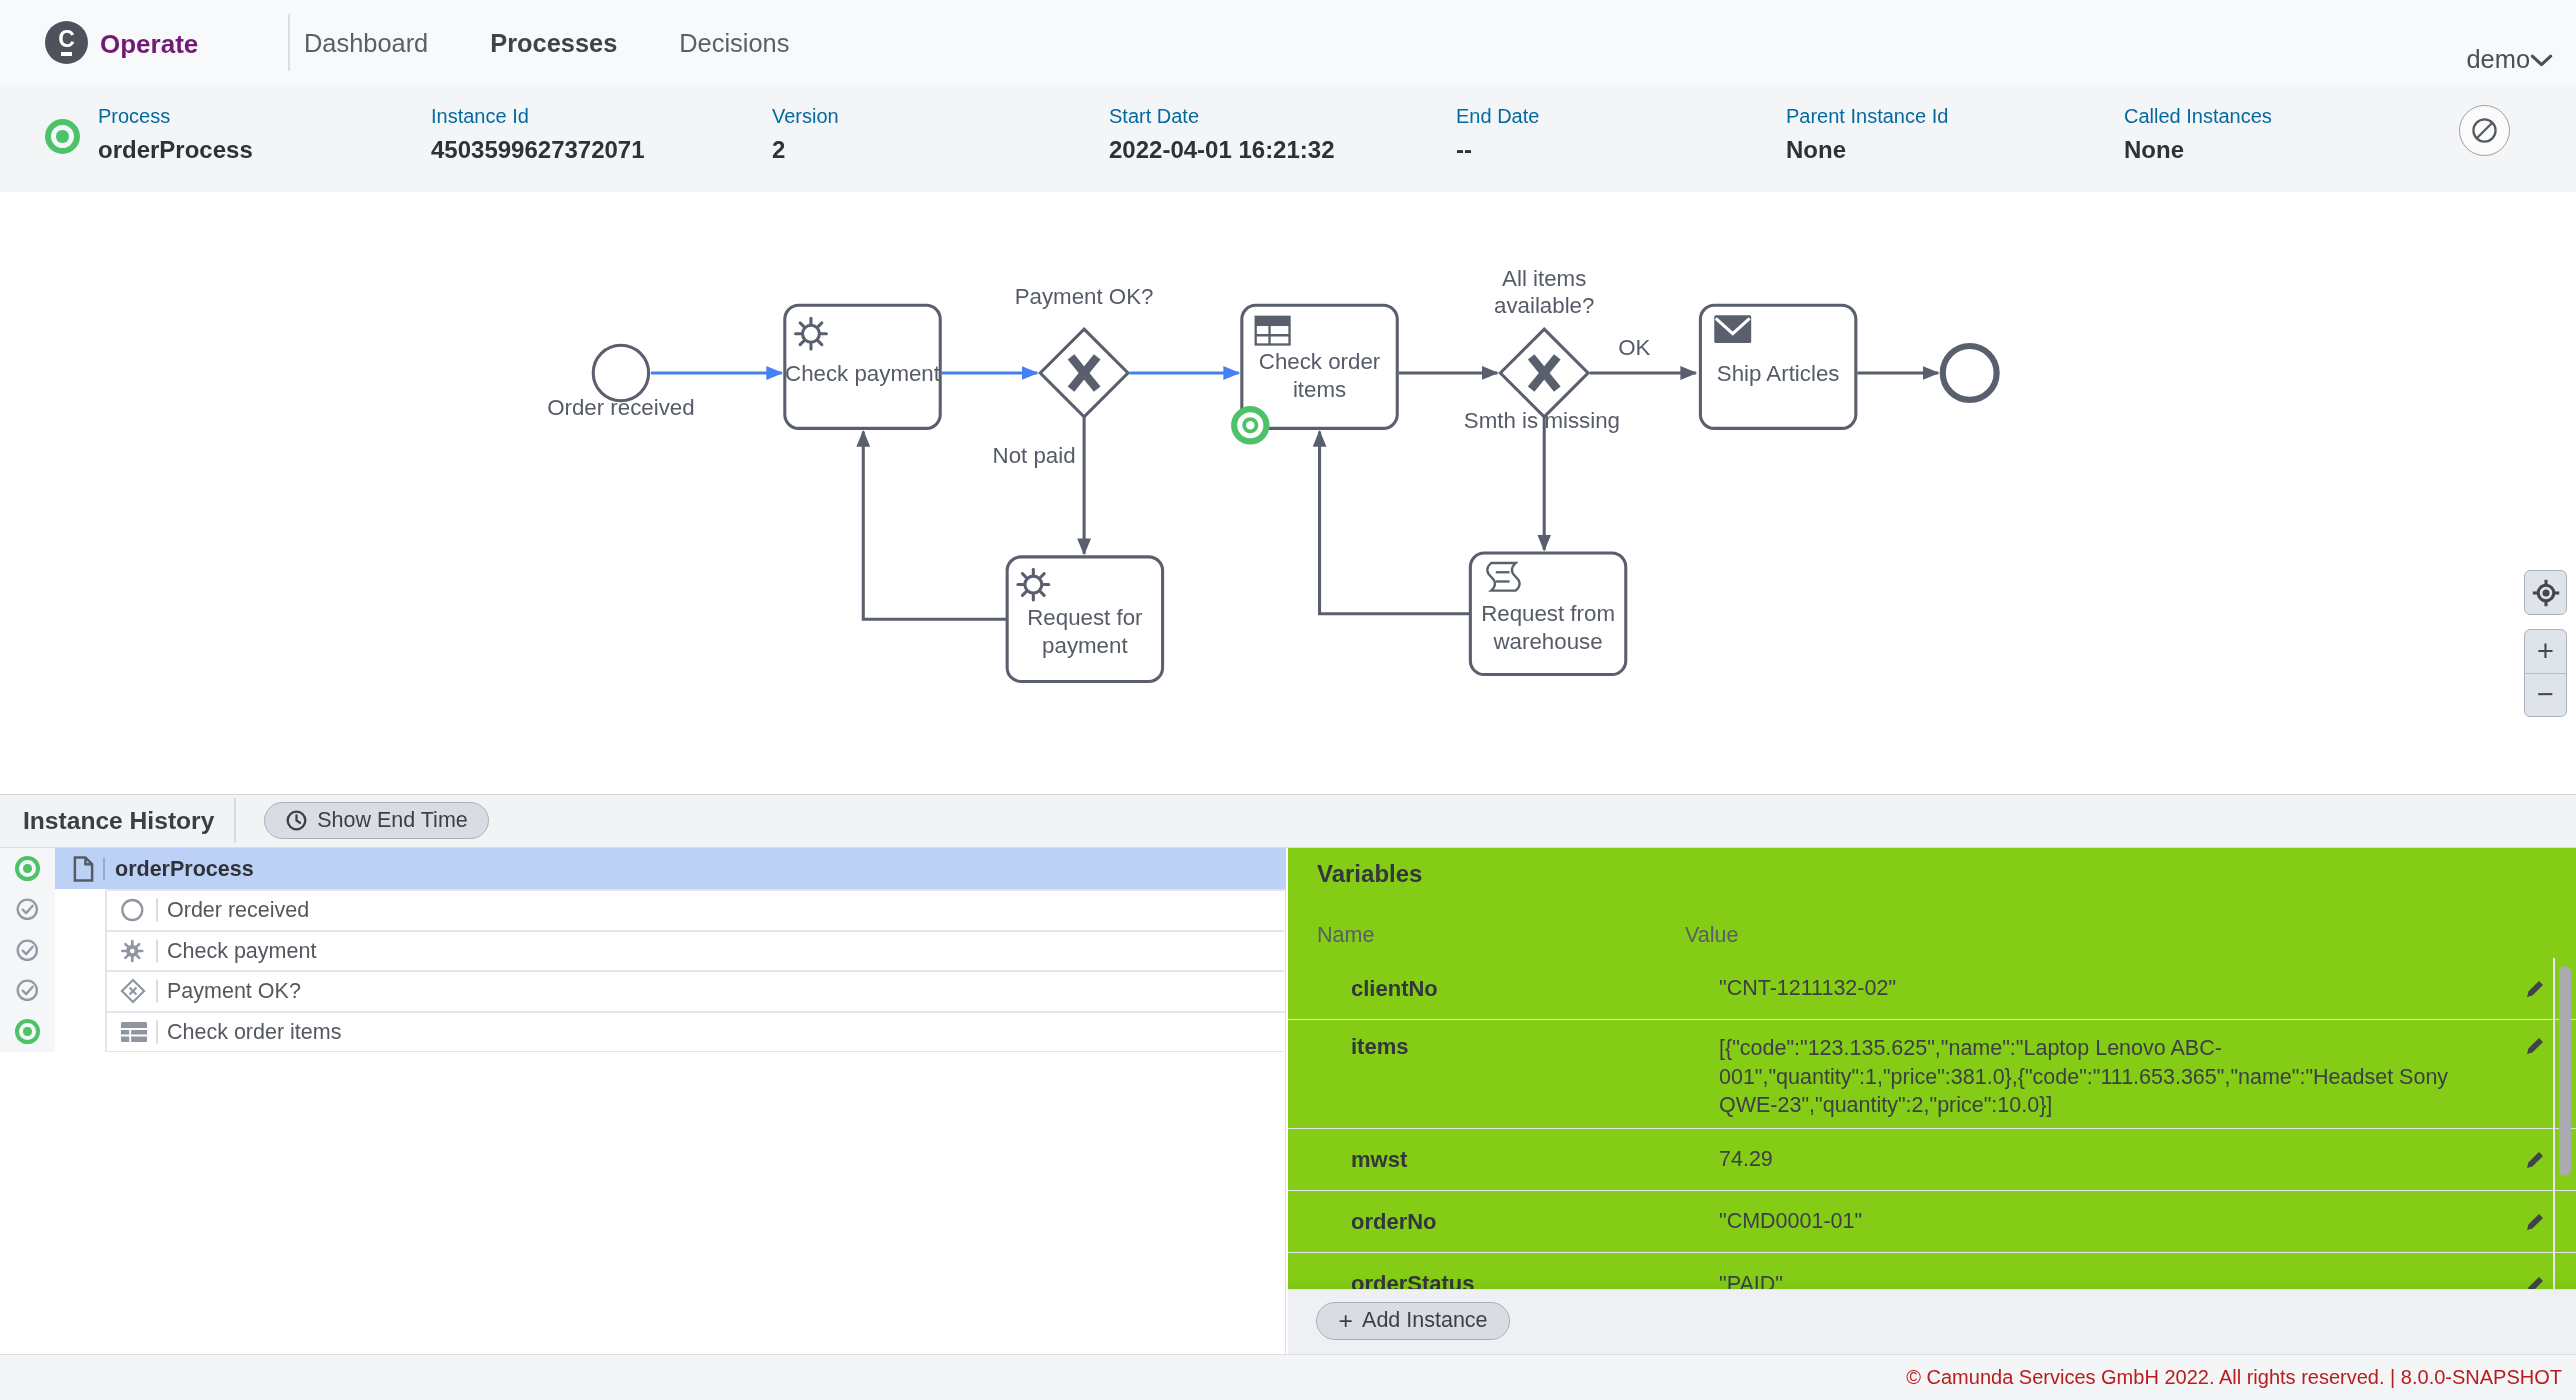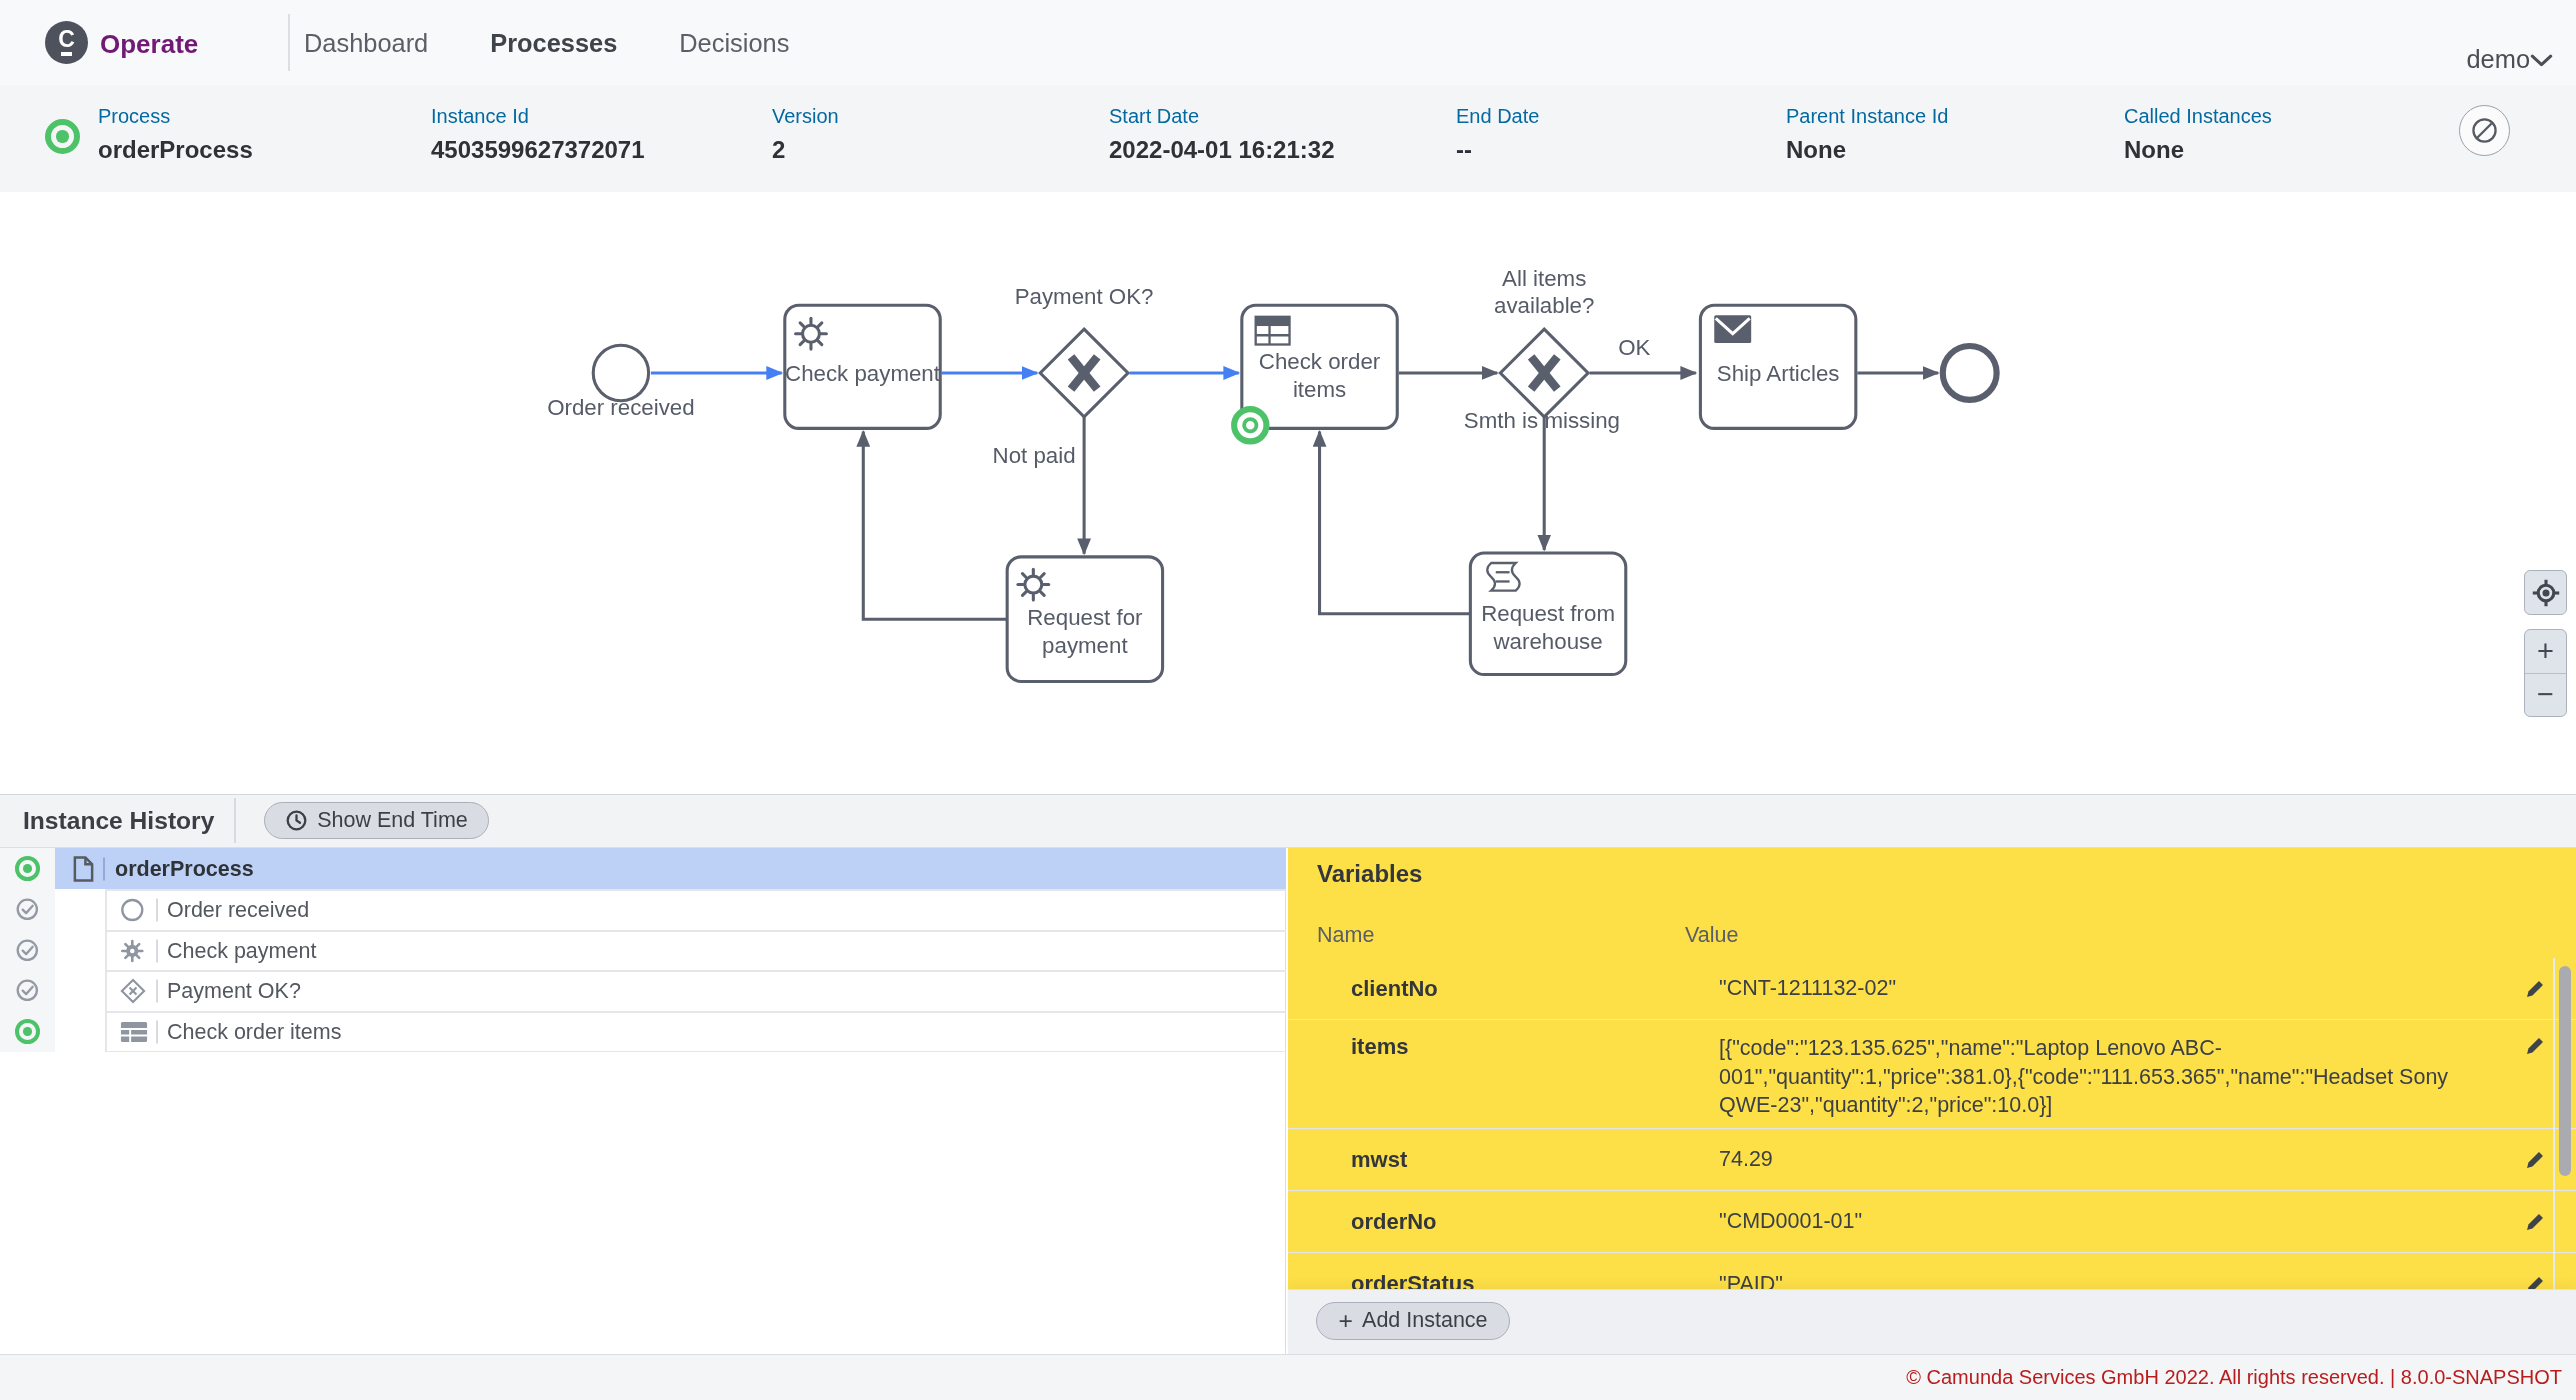--- a/index.html
+++ b/index.html
@@ -67,21 +67,21 @@
   .hrow.child::after { content:''; position:absolute; left:105px; right:0; top:0; height:1.5px; background:#e4e6ea; }
   .hrow.last::before { content:''; position:absolute; left:105px; right:0; bottom:0; height:1.5px; background:#e4e6ea; }
   .hicon { position:absolute; top:50%; transform:translateY(-50%); }
   .hdivline { position:absolute; top:50%; transform:translateY(-50%); width:1.5px; height:23px; background:#d9dbe0; }
   .hbody.sel .hdivline { background:#93a9d6; }
   .hlabel { position:absolute; top:50%; transform:translateY(-50%); font-size:21.5px; color:#53575e; white-space:nowrap; }
   .hlabel.b { font-weight:700; color:#2f3338; }
   .indent-guide { position:absolute; left:105px; top:41px; width:1.5px; height:163px; background:#e4e6ea; }
 
   
-  .vars { position:absolute; left:1288px; top:848px; width:1288px; height:506px; background:#fde047; }
+  .vars { position:absolute; left:1288px; top:848px; width:1288px; height:506px; background:#84cc16; }
   .vtitle { position:absolute; left:29px; top:12.3px; font-size:24px; font-weight:700; color:#33363c; }
   .vhead { position:absolute; top:75px; left:0; width:100%; font-size:21.5px; color:#5a5e66; }
   .vhead .cn { position:absolute; left:29px; } .vhead .cv { position:absolute; left:397px; }
   .vrows { position:absolute; left:0; top:110px; width:1288px; height:331px; overflow:hidden; }
   .vrow { display:flex; align-items:center; border-bottom:1.5px solid #e3e5e9; padding-left:29px; position:relative; }
   .vrow.tall { align-items:flex-start; padding-top:14px; }
   .vname { width:368px; flex:none; font-size:22px; font-weight:600; color:#33363c;margin-left:34px; }
   .vval { width:739px; flex:none; font-size:21.5px; color:#3c4046; line-height:28.5px; word-break:break-word; }
   .vedit { margin-left:auto; margin-right:29px; cursor:pointer; flex:none; }
   .vedge { position:absolute; right:21.5px; top:110px; height:332px; width:1.5px; background:#e8eaee; }

